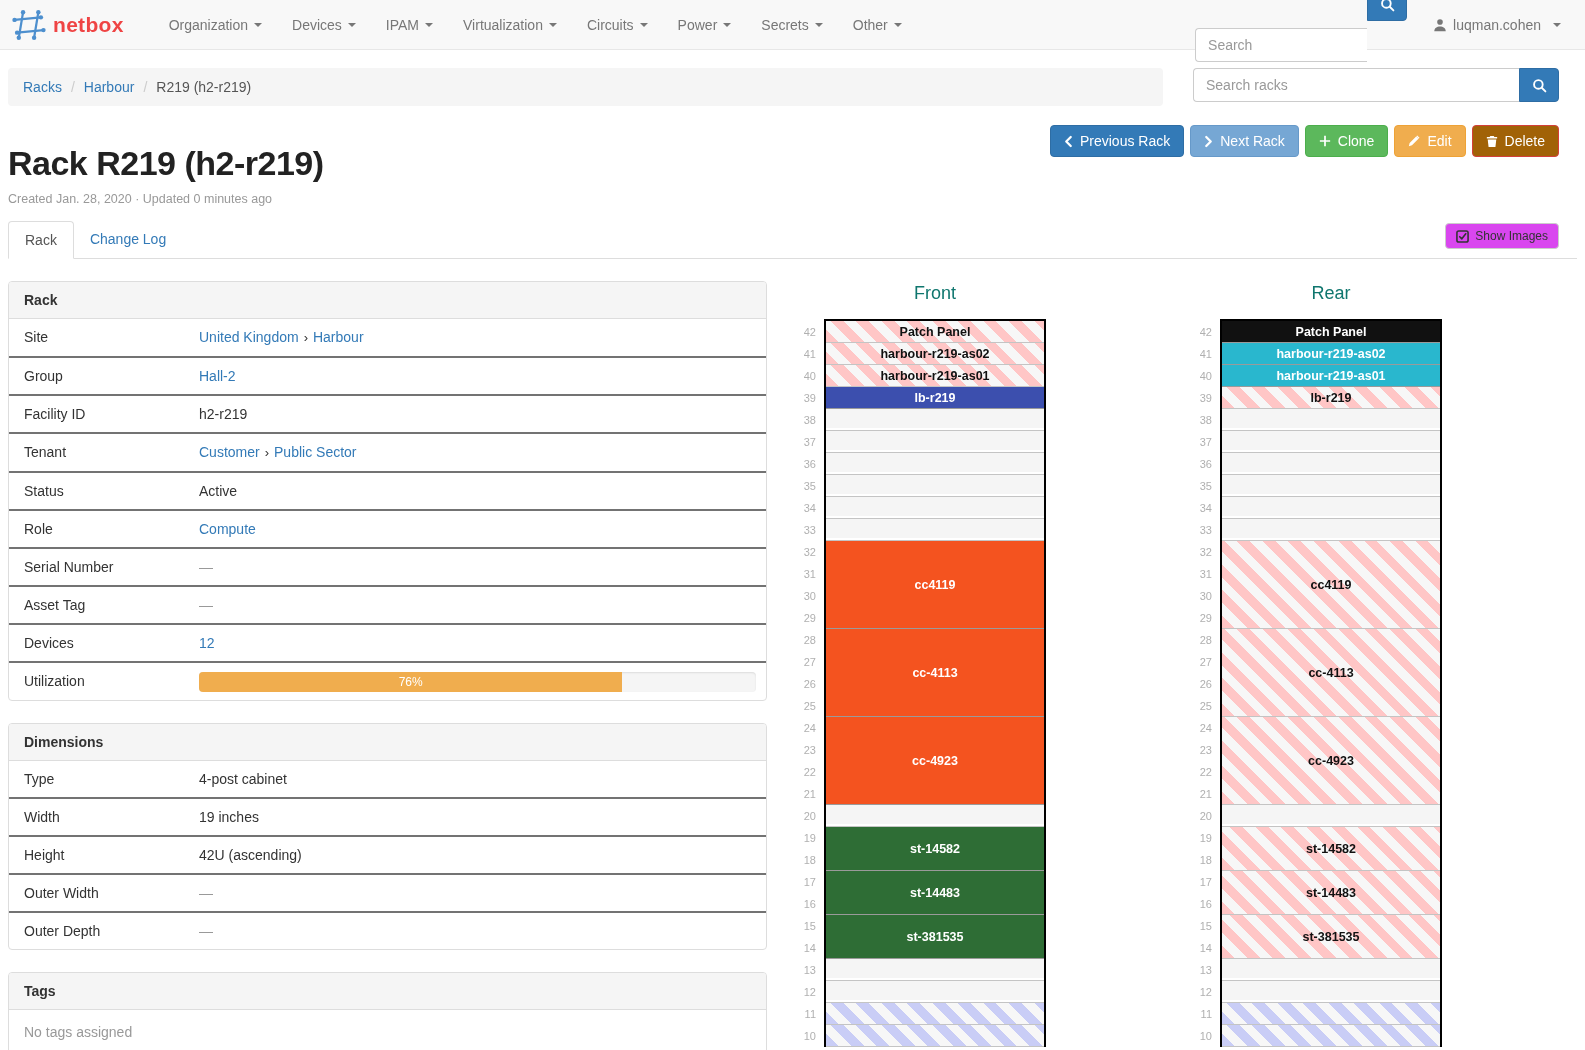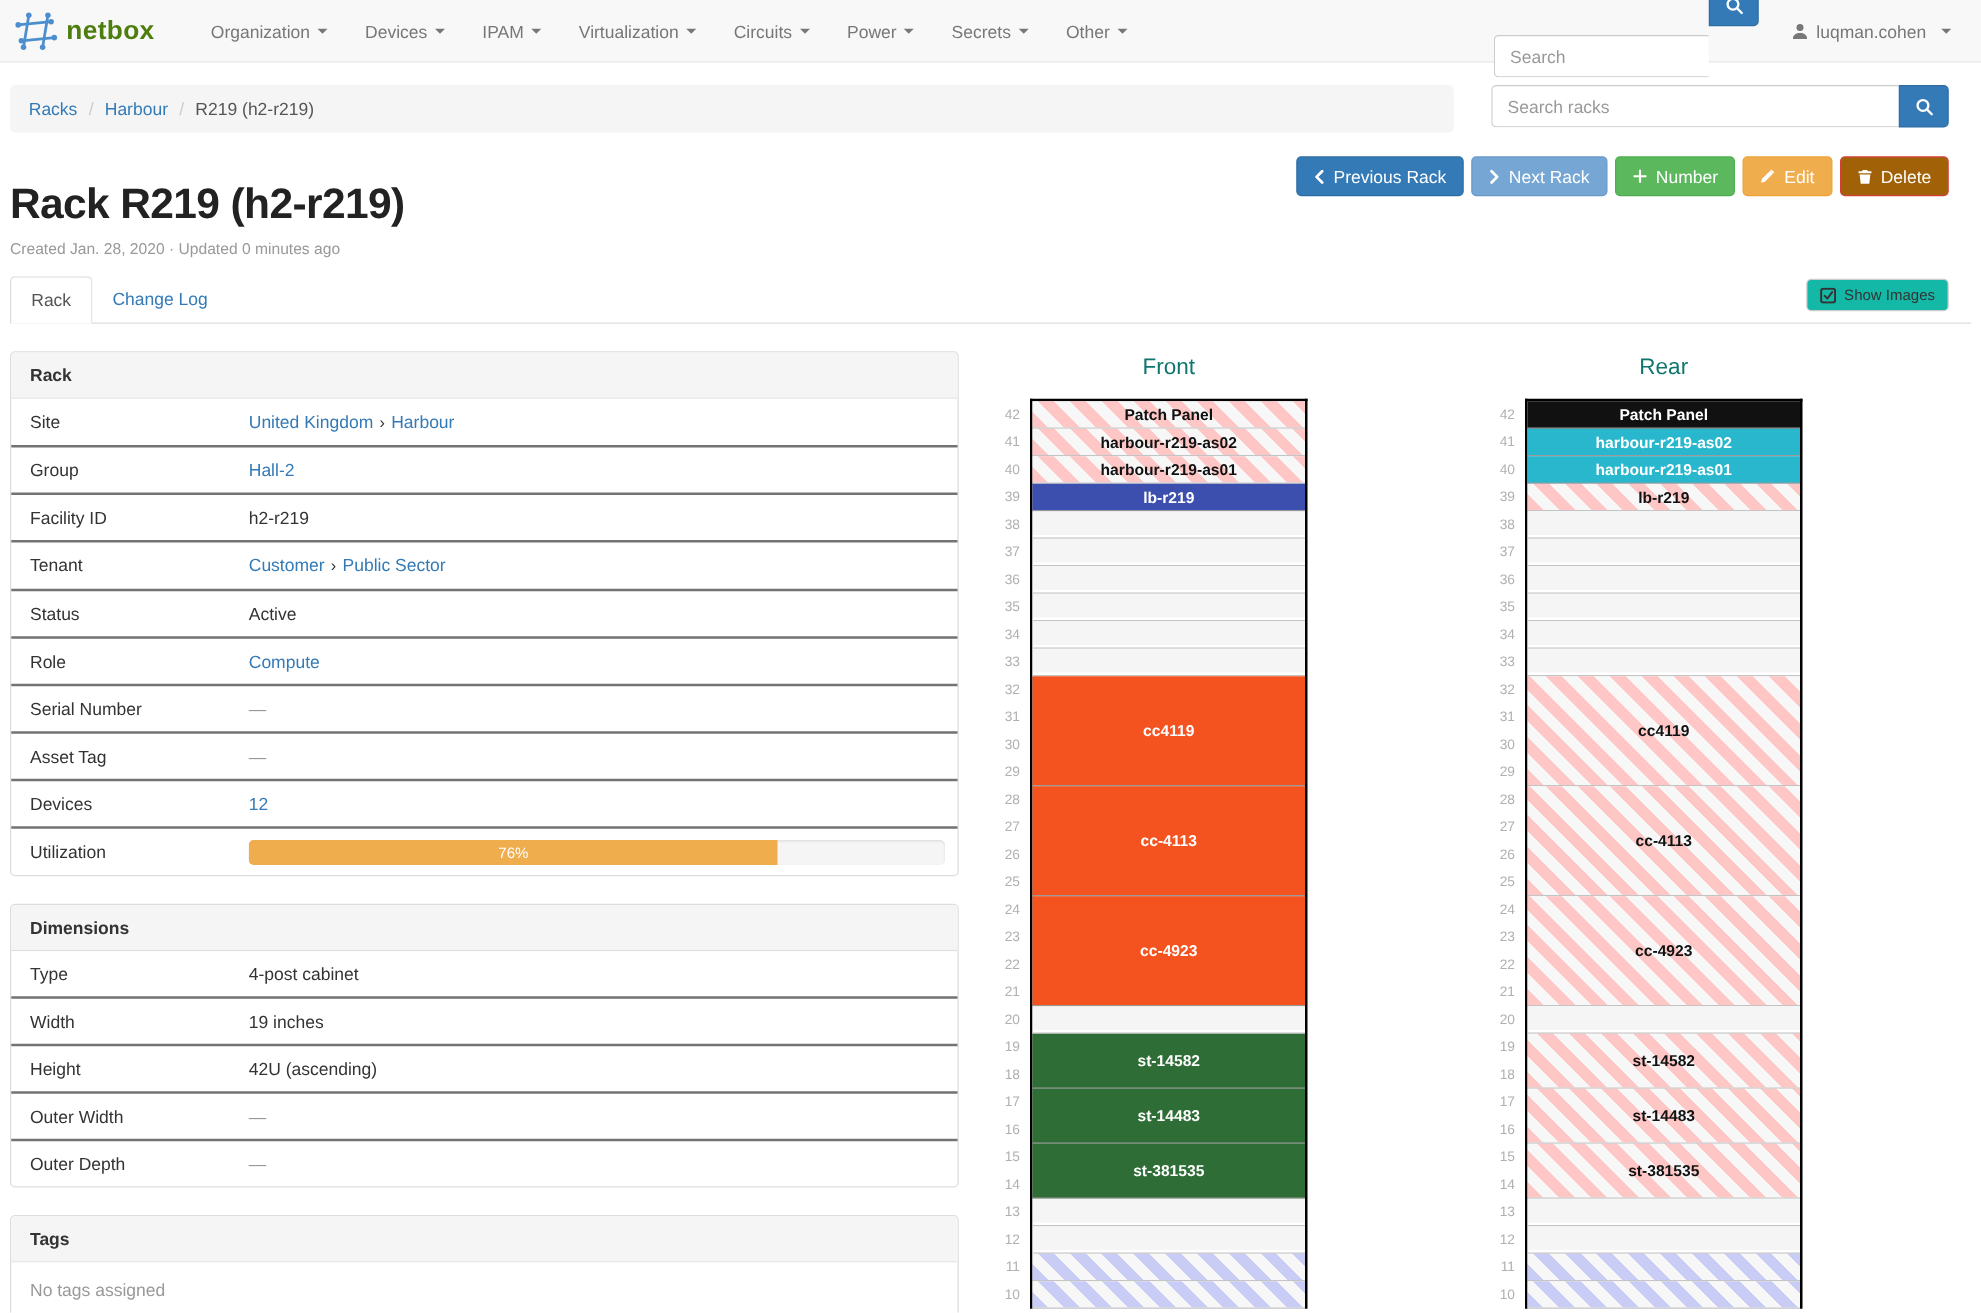--- a/index.html
+++ b/index.html
@@ -4,21 +4,21 @@
 <style>
   * { box-sizing: border-box; }
   html, body { margin:0; padding:0; width:1585px; height:1050px; overflow:hidden;
     background:#fff; color:#333; font-family:"Liberation Sans", sans-serif; font-size:14px; }
   a { text-decoration:none; cursor:pointer; }
 
   
   .navbar { height:50px; background:#f8f8f8; border-bottom:1px solid #e7e7e7;
     display:flex; align-items:center; padding:0 24px 0 12px; }
   .brand { display:flex; align-items:center; gap:7px; margin-right:30px; cursor:pointer; }
-  .brand-text { color:#4d7c0f; font-size:21px; font-weight:600; letter-spacing:.3px; }
+  .brand-text { color:#ef4444; font-size:21px; font-weight:600; letter-spacing:.3px; }
   .nav-items { display:flex; flex:1; }
   .nav-item { color:#777; font-size:14px; padding:0 15px; line-height:50px;
     display:flex; align-items:center; cursor:pointer; white-space:nowrap; }
   .caret { display:inline-block; width:0; height:0; border-left:4px solid transparent;
     border-right:4px solid transparent; border-top:4px solid currentColor; margin-left:6px; }
   .nav-search { display:flex; margin-right:26px; }
   .nav-search input { width:172px; height:34px; border:1px solid #ccc; border-right:none;
     border-radius:4px 0 0 4px; padding:6px 12px; font-size:14px; color:#555; outline:none;margin-top:41px; }
   .nav-search input::placeholder { color:#999; }
   .btn-search { width:40px; height:34px; background:#337ab7; border:1px solid #2e6da4;
@@ -52,21 +52,21 @@
 
   
   .tabbar { display:flex; justify-content:space-between; align-items:flex-start;
     border-bottom:1px solid #ddd; margin:15px 8px 0 8px; }
   .tabs { display:flex; }
   .tab { padding:10px 16px; font-size:14px; }
   .tab.active { background:#fff; border:1px solid #ddd; border-bottom:1px solid #fff;
     border-radius:4px 4px 0 0; color:#555; margin-bottom:-1px; }
   .tab.inactive { color:#337ab7; }
   .btn-show-images { display:flex; align-items:center; gap:6px; font-size:12px; padding:5px 10px;
-    border:1px solid #ccc; border-radius:4px; background:#14b8a6; color:#333; cursor:pointer; margin:2px 18px 0 0; }
+    border:1px solid #ccc; border-radius:4px; background:#d946ef; color:#333; cursor:pointer; margin:2px 18px 0 0; }
 
   
   .main { display:flex; align-items:flex-start; padding:22px 0 0 8px; }
   .left-col { width:759px; flex:none; }
 
   .panel { border:1px solid #ddd; border-radius:4px; margin-bottom:22px; background:#fff; }
   .panel-heading { background:#f5f5f5; border-bottom:1px solid #ddd; padding:10px 15px;
     font-weight:700; font-size:14px; color:#333; border-radius:3px 3px 0 0; }
   .detail-row { display:flex; border-top:2px solid #737373; font-size:14px; }
   .detail-row:first-child { border-top:none; }
@@ -201,21 +201,21 @@
         </svg>
       </span>
     <span>Next Rack</span>
   </button>
   <button class="btn btn-clone">
     <span style="display:flex;">
         <svg width="12" height="12" viewBox="0 0 14 14" fill="#fff">
           <path d="M6 1h2v5h5v2H8v5H6V8H1V6h5z"></path>
         </svg>
       </span>
-    <span>Number</span>
+    <span>Clone</span>
   </button>
   <button class="btn btn-edit">
     <span style="display:flex;">
         <svg width="12" height="12" viewBox="0 0 14 14" fill="#fff">
           <path d="M1 13l.9-3.6L9.5 1.8l2.7 2.7-7.6 7.6zM10.6.7l2.7 2.7 0 0-2.7-2.7z"></path>
           <path d="M10.7.6l2.7 2.7-1 1L9.7 1.6z"></path>
         </svg>
       </span>
     <span>Edit</span>
   </button>

